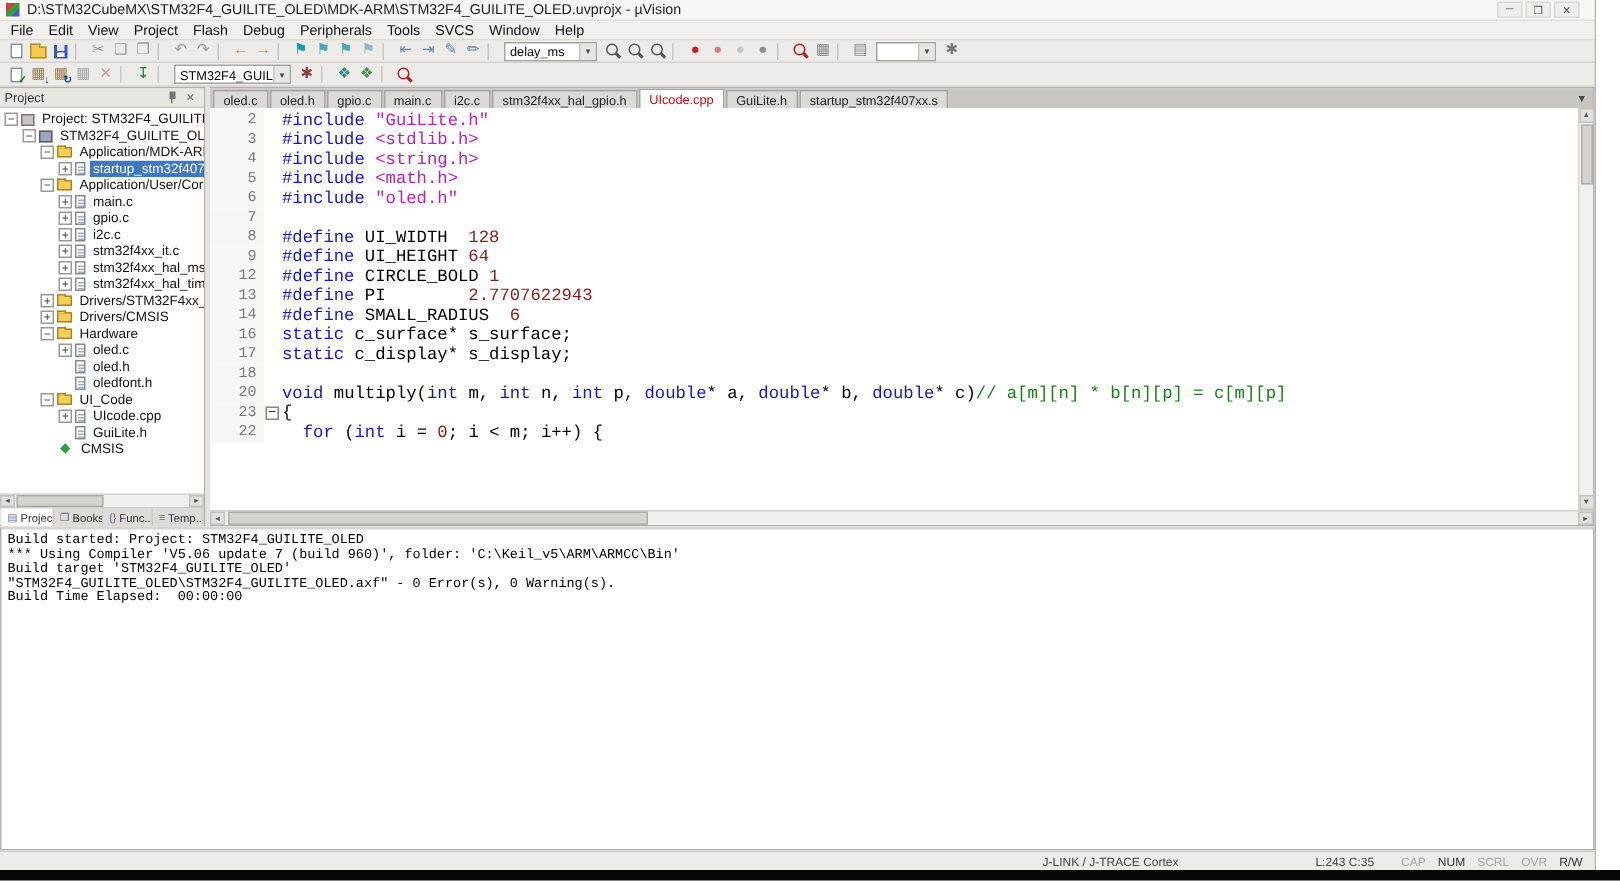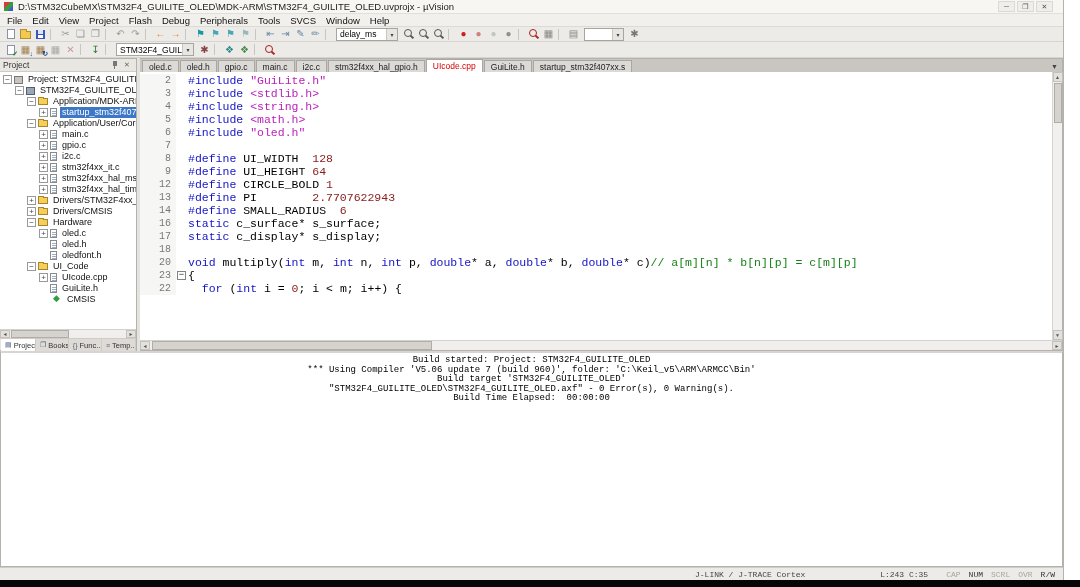--- a/index.html
+++ b/index.html
@@ -104,24 +104,24 @@
   .ctext{flex:1;overflow:hidden;}
   .s-pp{color:#1414c8;} .s-kw{color:#1414c8;} .s-str{color:#bb20bb;}
   .s-num{color:#8b2020;} .s-cm{color:#178117;} .s-pl{color:#000;}
   .vscroll{width:10px;flex:0 0 auto;background:#f1f0ee;border-left:1px solid #d8d5d0;display:flex;flex-direction:column;align-items:center;}
   .vs-btn{width:10px;height:10px;font-size:5px;display:flex;align-items:center;justify-content:center;color:#555;background:#e3e1dd;border:1px solid #c5c2bd;flex:0 0 auto;}
   .vs-thumb{width:8px;height:40px;background:#d6d3ce;border:1px solid #b0ada8;margin-top:1px;flex:0 0 auto;}
   .vs-spacer{flex:1;}
 
   
   .build-output{height:216px;flex:0 0 auto;display:flex;flex-direction:column;background:#fff;border:1px solid #b5b2ad;border-top:2px solid #d8d5d0;min-height:0;}
-  .bo-content{flex:1;padding:3px 4px;font-family:"Liberation Mono",monospace;font-size:9px;line-height:9.6px;color:#000;overflow:hidden;white-space:pre;text-align:center;}
-
-  
-  .statusbar{height:13px;flex:0 0 auto;background:#edebe7;border-top:1px solid #cfccc7;display:flex;align-items:center;font-size:8px;color:#444;font-family:Liberation Mono, monospace;}
+  .bo-content{flex:1;padding:3px 4px;font-family:"Liberation Mono",monospace;font-size:9px;line-height:9.6px;color:#000;overflow:hidden;white-space:pre;}
+
+  
+  .statusbar{height:13px;flex:0 0 auto;background:#edebe7;border-top:1px solid #cfccc7;display:flex;align-items:center;font-size:8px;color:#444;}
   .sb-pad{width:695px;flex:0 0 auto;}
   .sb-debugger{white-space:nowrap;}
   .sb-flex{flex:1;}
   .sb-cursor{white-space:nowrap;margin-right:14px;}
   .sflags{display:flex;gap:0;margin-right:4px;}
   .sflag{padding:0 4px;color:#a8a5a0;}
   .sflag.on{color:#333;}
 </style>
 </head>
 <body>
@@ -406,21 +406,21 @@
           <div class="trow" style="padding-left: 39px;">
             <span class="texp box">+</span>
             <span class="ticon i-file"></span>
             <span class="tlabel">UIcode.cpp</span>
           </div>
           <div class="trow" style="padding-left: 39px;">
             <span class="texp"></span>
             <span class="ticon i-file"></span>
             <span class="tlabel">GuiLite.h</span>
           </div>
-          <div class="trow" style="padding-left: 42px;">
+          <div class="trow" style="padding-left: 29px;">
             <span class="texp"></span>
             <span class="ticon i-cmsis"></span>
             <span class="tlabel">CMSIS</span>
           </div>
         </div>
       <div class="hscroll">
         <span class="hs-arr">◄</span>
         <span class="hs-track">
           <span class="hs-thumb" style="left:1px;width:58px;"></span>
         </span>

